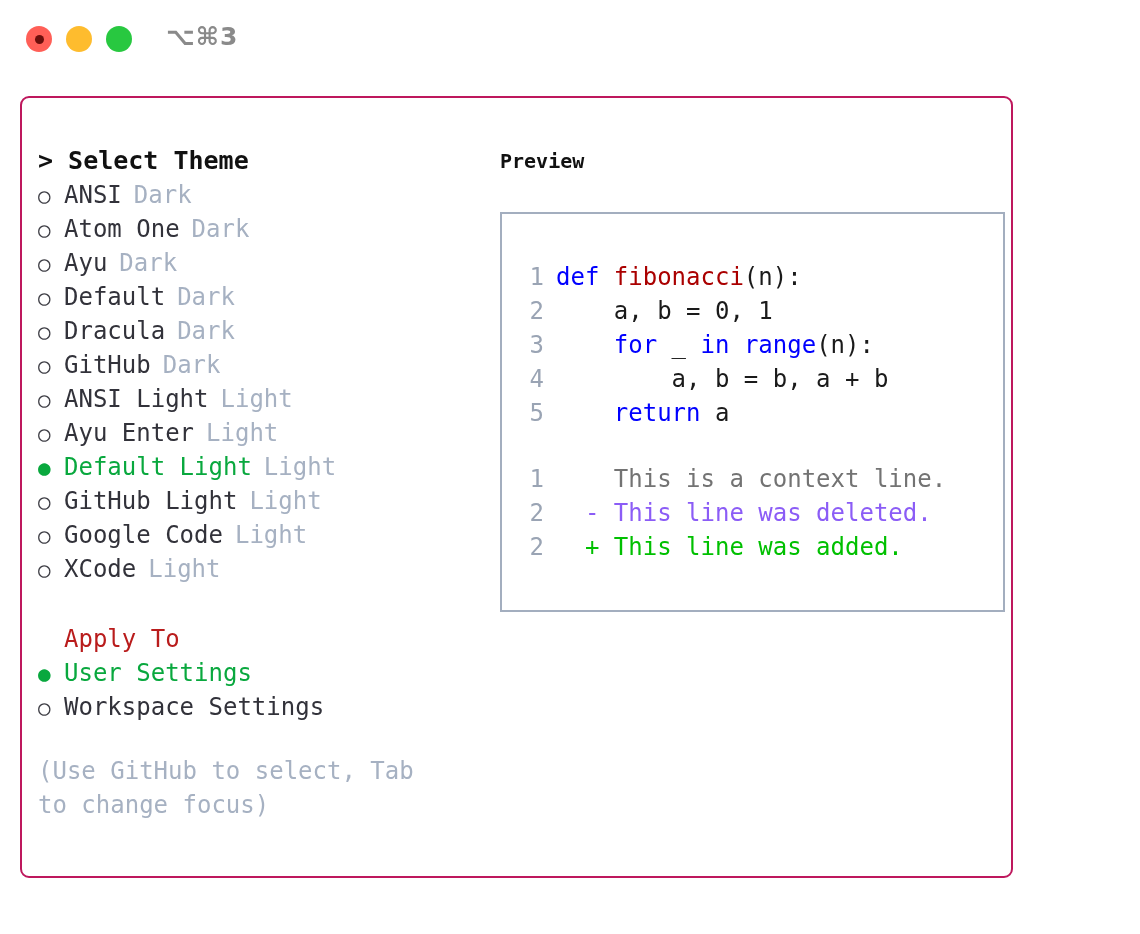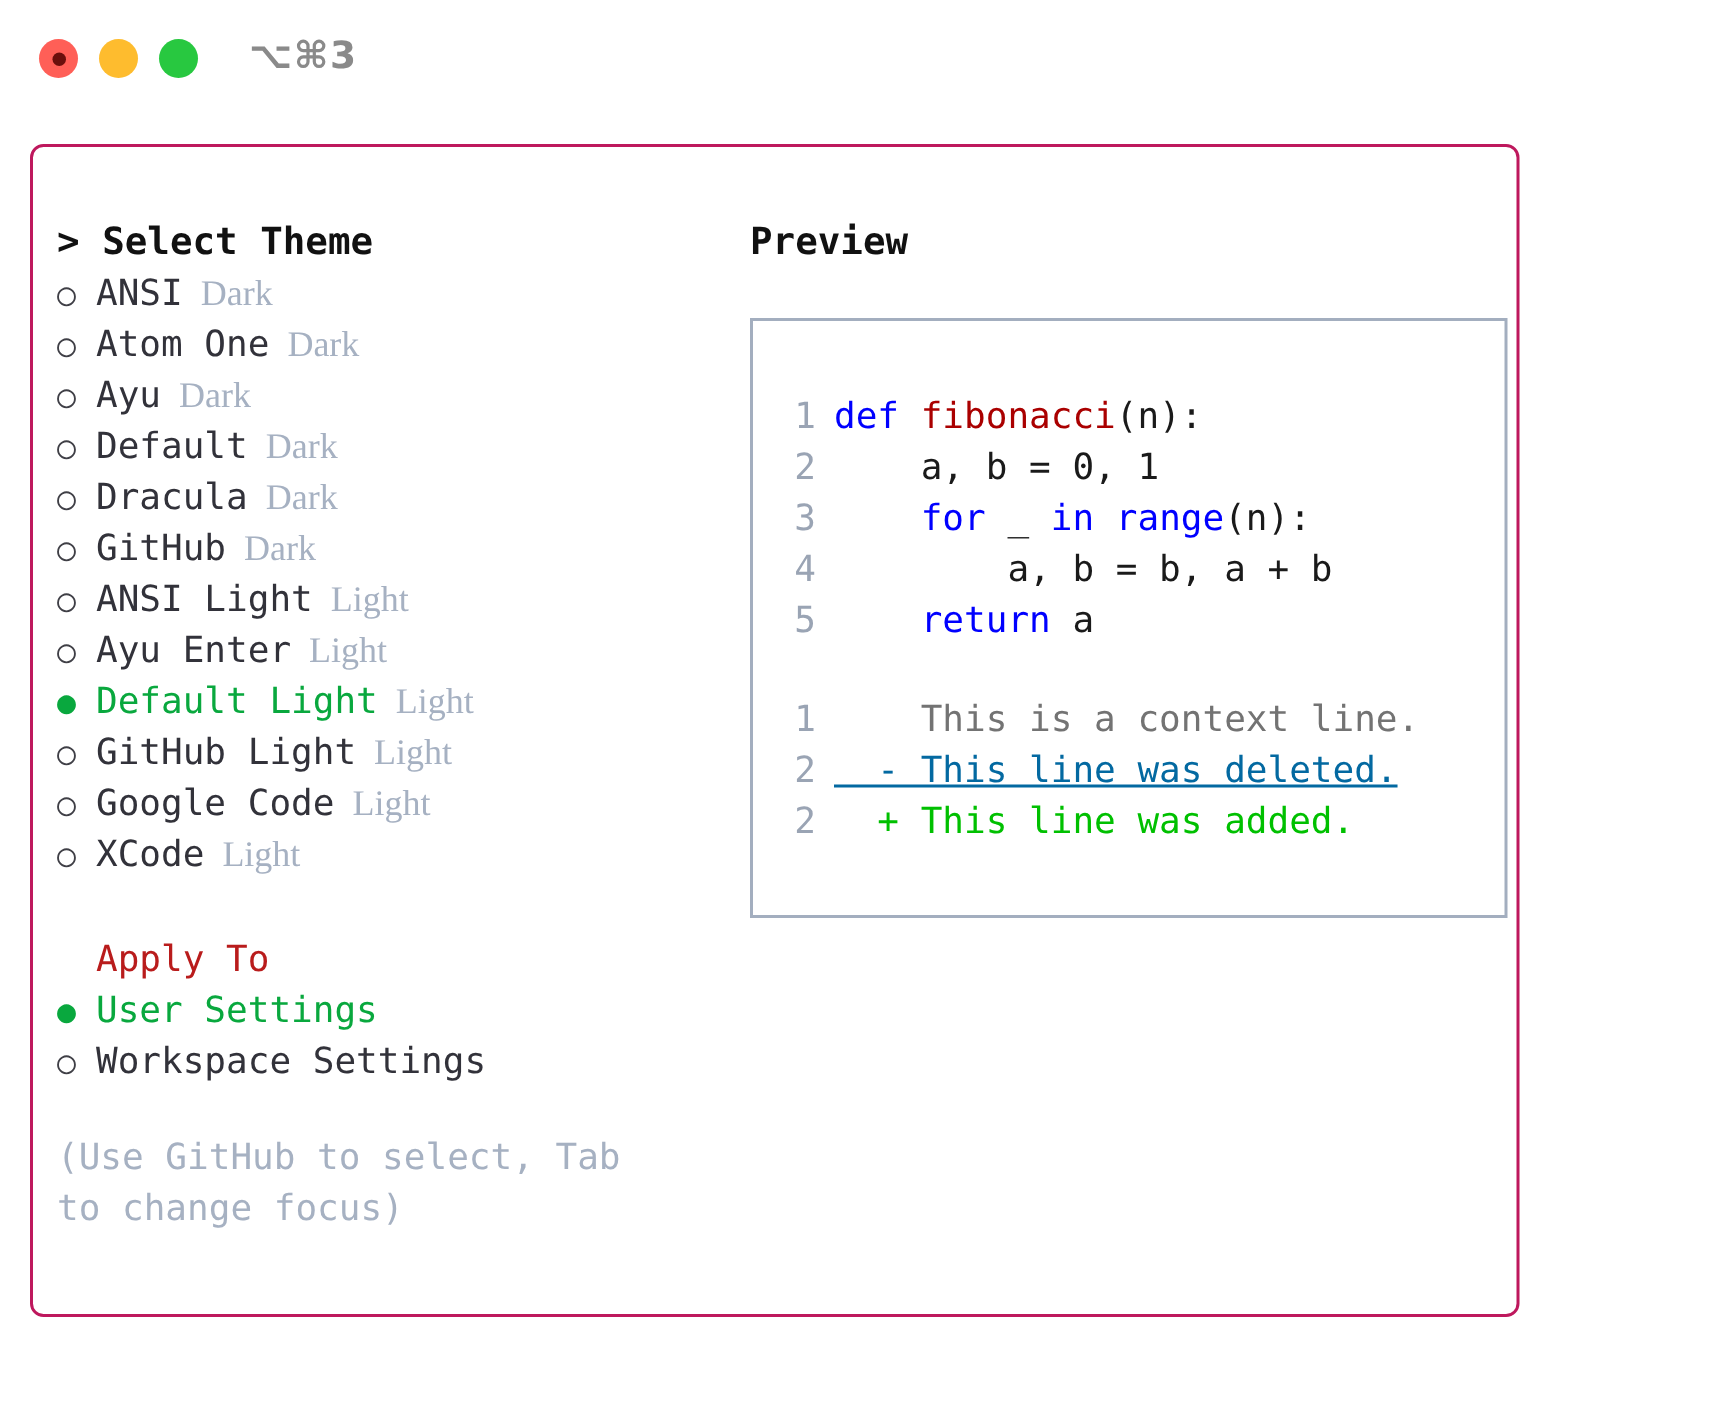--- a/index.html
+++ b/index.html
@@ -117,21 +117,20 @@
     flex: 0 0 26px;
     color: #3f3f46;
     font-size: 21px;
   }
   .opt-row.selected .bullet { color: #09a83e; }
   .opt-name  { color: #32323a; }
   .opt-row.selected .opt-name { color: #09a83e; }
   .opt-variant {
     color: #a6b1c2;
     margin-left: 12px;
-    font-family: Liberation Serif, serif;
   }
 
   .apply-block { margin-top: 36px; }
   .apply-title {
     font-size: 24px;
     color: #b91c1c;
     line-height: 34px;
     padding-left: 26px;
     white-space: pre;
   }
@@ -146,21 +145,21 @@
   }
 
   
   .right-col {
     position: absolute;
     left: 478px;
     top: 46px;
     width: 500px;
   }
   .preview-title {
-    font-size: 25px;
+    font-size: 20px;
     font-weight: 700;
     color: #111111;
     line-height: 34px;
     white-space: pre;
   }
   .preview-box {
     margin-top: 34px;
     width: 505px;
     height: 400px;
     border: 2px solid #a3aebf;
@@ -192,21 +191,21 @@
   .diff {
     position: absolute;
     left: 16px;
     top: 248px;
     font-size: 24px;
     line-height: 34px;
     white-space: pre;
   }
   .diff-line { height: 34px; white-space: pre; }
   .diff-ctx  { color: #737373; }
-  .diff-del  { color: #0369a1; text-decoration: underline; }
+  .diff-del  { color: #8b5cf6; }
   .diff-add  { color: #00c000; }
 </style>
 </head>
 <body>
 
 <div class="window">
 
   <div class="titlebar">
     <div class="traffic">
       <span class="dot red"></span>

